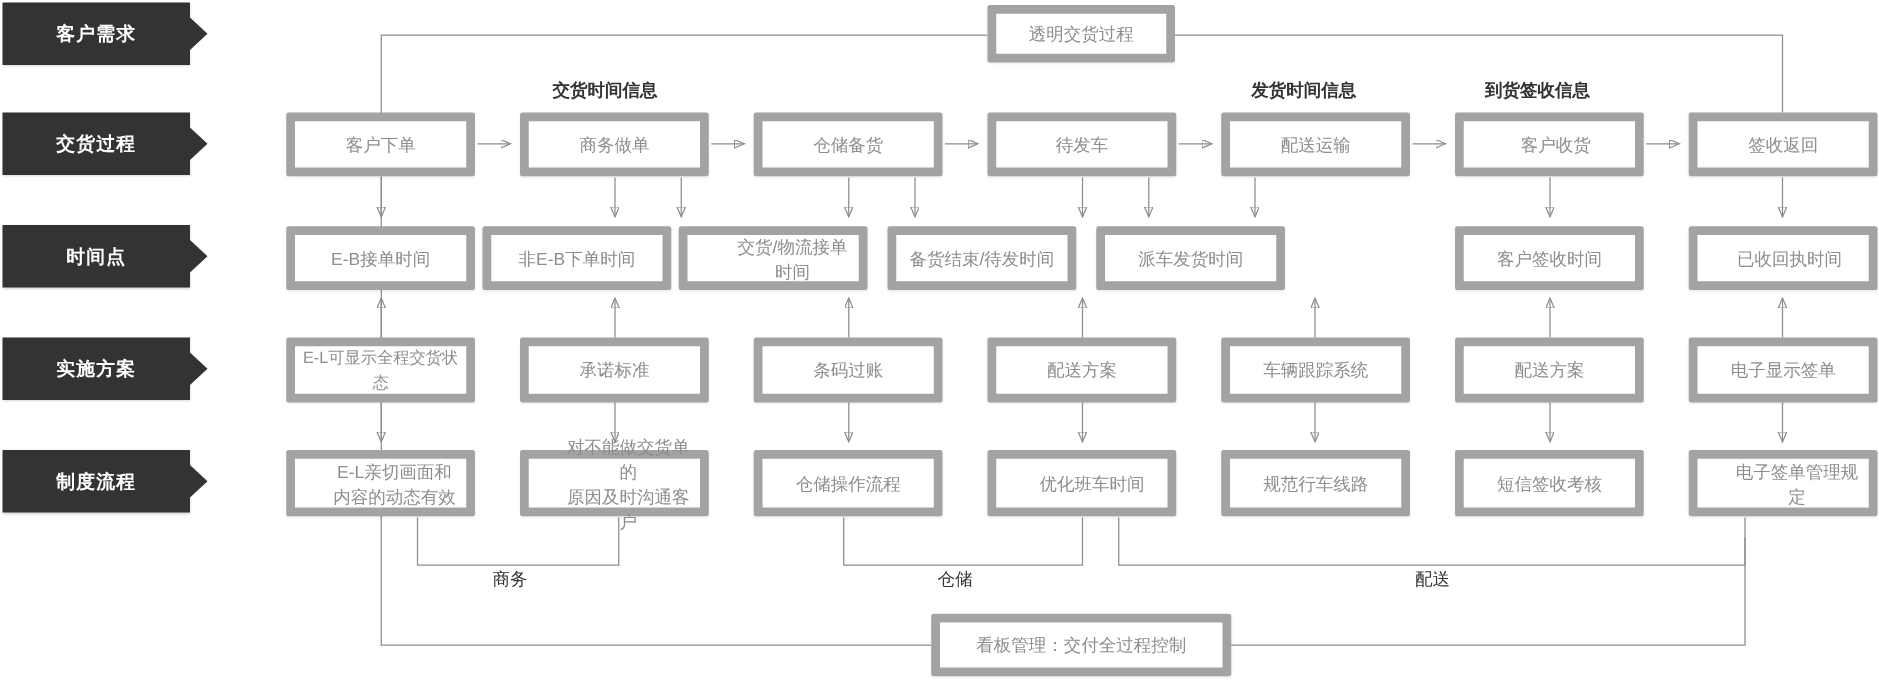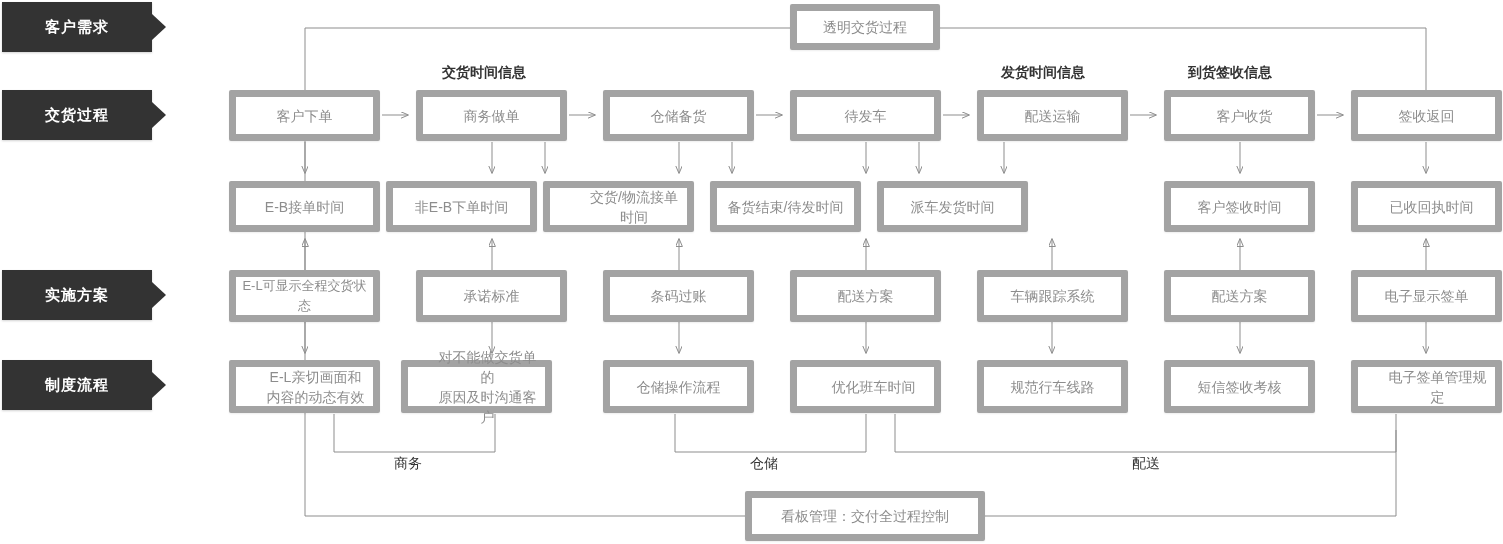--- a/index.html
+++ b/index.html
@@ -106,20 +106,24 @@
   </svg>
 
   <div class="cat" style="left:2px;top:2px;">
     <span class="cat-label">客户需求</span>
     <span class="nub"></span>
   </div>
   <div class="cat" style="left:2px;top:90px;">
     <span class="cat-label">交货过程</span>
     <span class="nub"></span>
   </div>
+  <div class="cat" style="left:2px;top:180px;">
+    <span class="cat-label">时间点</span>
+    <span class="nub"></span>
+  </div>
   <div class="cat" style="left:2px;top:270px;">
     <span class="cat-label">实施方案</span>
     <span class="nub"></span>
   </div>
   <div class="cat" style="left:2px;top:360px;">
     <span class="cat-label">制度流程</span>
     <span class="nub"></span>
   </div>
 
   <div class="node" style="left:790px;top:4px;width:150px;height:46px;">
@@ -198,21 +202,21 @@
   <div class="node" style="left:1164px;top:270px;width:151px;height:52px;">
       <span>配送方案</span>
     </div>
   <div class="node" style="left:1351px;top:270px;width:151px;height:52px;">
       <span>电子显示签单</span>
     </div>
 
   <div class="node two-line" style="left:229px;top:360px;width:151px;height:53px;">
       <span class="ml">E-L亲切画面和<br>内容的动态有效</span>
     </div>
-  <div class="node two-line" style="left:401px;top:360px;width:151px;height:53px;">
+  <div class="node two-line" style="left:416px;top:360px;width:151px;height:53px;">
       <span class="ml">对不能做交货单的<br>原因及时沟通客户</span>
     </div>
   <div class="node" style="left:603px;top:360px;width:151px;height:53px;">
       <span>仓储操作流程</span>
     </div>
   <div class="node" style="left:790px;top:360px;width:151px;height:53px;padding-left:22px;">
       <span>优化班车时间</span>
     </div>
   <div class="node" style="left:977px;top:360px;width:151px;height:53px;">
       <span>规范行车线路</span>

